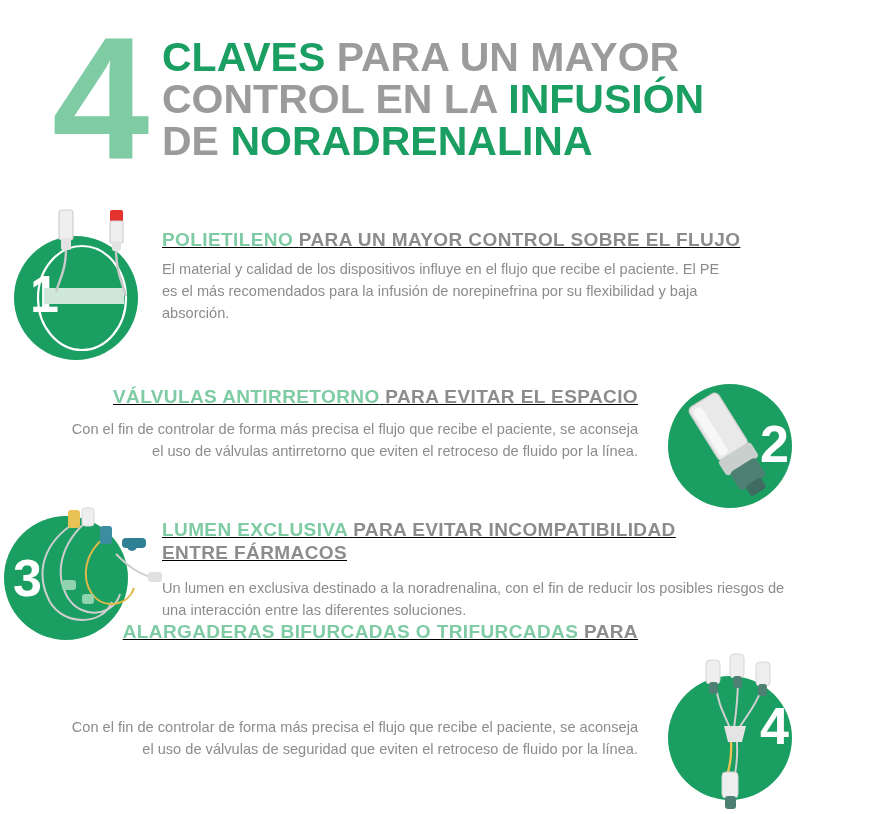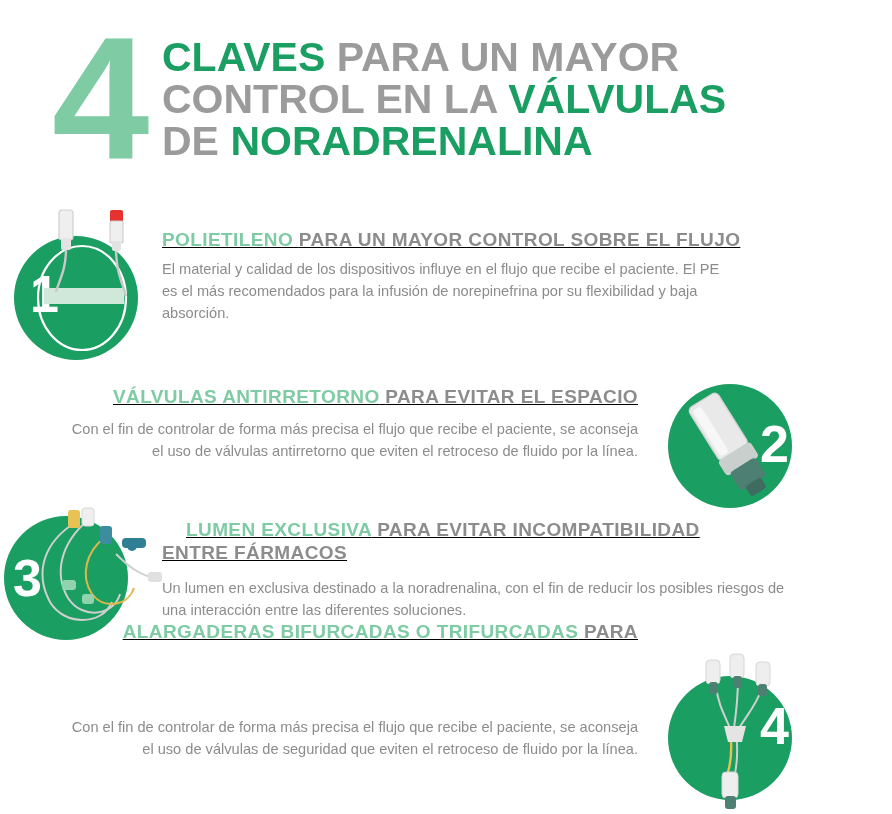--- a/index.html
+++ b/index.html
@@ -98,36 +98,36 @@
   #b3-body { position: absolute; left: 162px; top: 577px; width: 640px; }
 
   
   #block4 .circle { left: 668px; top: 676px; width: 124px; height: 124px; }
   #block4 .circle-num { left: 760px; top: 700px; font-size: 52px; }
   #b4-head { position: absolute; left: 60px; top: 620px; width: 578px; text-align: right; }
   #b4-body { position: absolute; left: 60px; top: 716px; width: 578px; text-align: right; }
 
   .art { position: absolute; }
 
-  .nowrap { white-space: nowrap; margin-left: 24px; }
+  .nowrap { white-space: nowrap; }
 </style>
 </head>
 <body>
 
 <div class="header">
   <div class="big-four">4</div>
   <div class="headline">
     <div class="headline-line">
       <span class="hl-green">CLAVES</span>
       <span class="hl-gray">PARA UN MAYOR</span>
     </div>
     <div class="headline-line">
       <span class="hl-gray">CONTROL</span>
       <span class="hl-gray">EN LA</span>
-      <span class="hl-green">VÁLVULAS</span>
+      <span class="hl-green">INFUSIÓN</span>
     </div>
     <div class="headline-line">
       <span class="hl-gray">DE</span>
       <span class="hl-green">NORADRENALINA</span>
     </div>
   </div>
 </div>
 
 <div class="block" id="block1">
   <div class="circle"></div>

